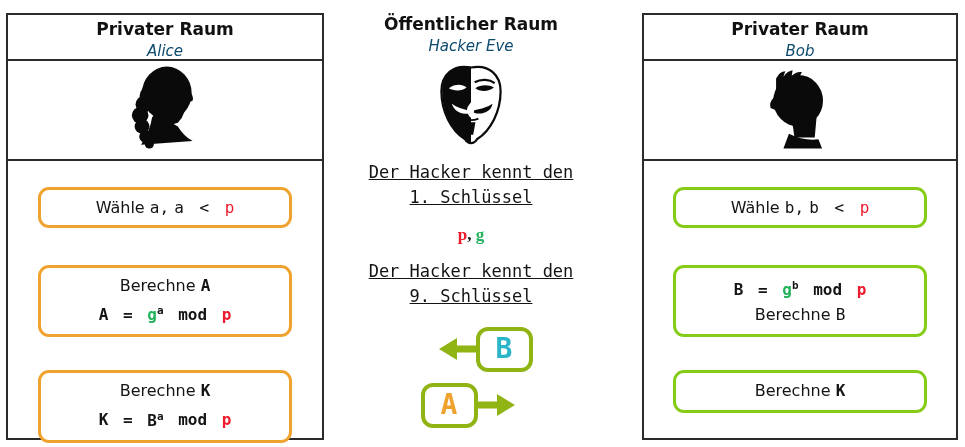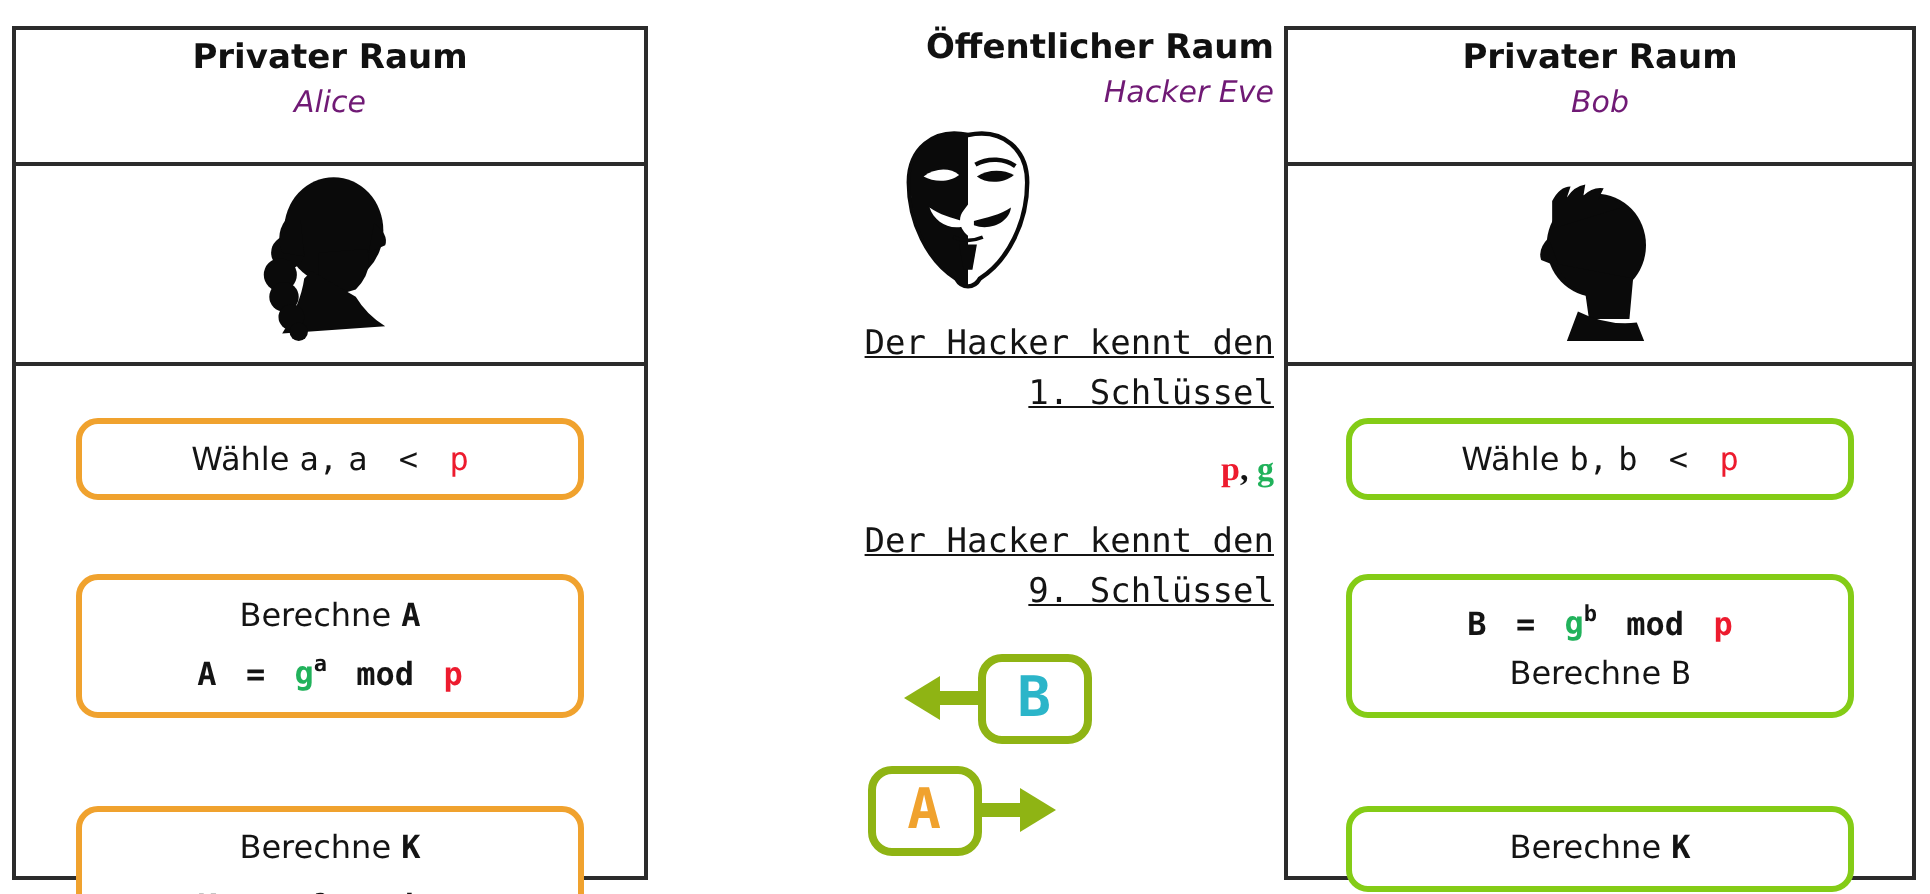--- a/index.html
+++ b/index.html
@@ -3,44 +3,44 @@
 <meta charset="utf-8">
 <style>
   * { margin:0; padding:0; box-sizing:border-box; }
   body { background:#ffffff; font-family:"DejaVu Sans","Liberation Sans",sans-serif; }
   .canvas { position:relative; width:965px; height:447px; background:#fff; overflow:hidden; }
 
   
   .panel { position:absolute; top:13px; height:427px; border:2px solid #2b2b2b; background:#fff; }
   .panel.left  { left:6px;   width:318px; }
   .panel.right { left:642px; width:316px; }
-  .panel-header { height:68px; border-bottom:2px solid #2b2b2b; text-align:center; padding-top:3px; }
+  .panel-header { height:46px; border-bottom:2px solid #2b2b2b; text-align:center; padding-top:3px; }
   .panel-title  { font-size:17px; font-weight:bold; line-height:23px; color:#111; }
-  .panel-sub    { font-size:15px; font-style:italic; line-height:20px; color:#701a75; }
+  .panel-sub    { font-size:15px; font-style:italic; line-height:20px; color:#0c4a6e; }
   .panel-avatar { height:100px; border-bottom:2px solid #2b2b2b; display:flex; align-items:center; justify-content:center; }
   .panel-steps  { display:flex; flex-direction:column; align-items:center; padding-top:26px; }
 
   .step { width:254px; border-radius:11px; background:#fff; text-align:center; padding:5px 4px; }
   .step.orange { border:3px solid #f0a22e; }
   .step.cyan   { border:3px solid #84cc16; }
   .step.one-line { margin-bottom:37px; }
-  .step.two-line { margin-bottom:44px; padding:5px 4px 7px; }
+  .step.two-line { margin-bottom:33px; padding:5px 4px 7px; }
   .step-line { line-height:25px; font-size:16px; color:#141414; white-space:nowrap; }
 
   .sans { font-family:"DejaVu Sans","Liberation Sans",sans-serif; }
   .mono { font-family:"DejaVu Sans Mono","Liberation Mono",monospace; }
   .bold { font-weight:bold; }
   .red   { color:#ed1b2e; }
   .green { color:#21b25b; }
   .eq { font-family:"DejaVu Sans Mono","Liberation Mono",monospace; font-size:16px; word-spacing:5px;font-weight:bold; }
   .eq sup { font-size:11px; }
   .cond { font-family:"DejaVu Sans Mono","Liberation Mono",monospace; word-spacing:6px; }
 
   
-  .middle { position:absolute; left:331px; top:13px; width:306px; text-align:right; }
+  .middle { position:absolute; left:318px; top:13px; width:306px; text-align:center; }
   .mask-wrap { height:88px; margin-top:7px; display:flex; justify-content:center; }
   .fact { font-family:"DejaVu Sans Mono","Liberation Mono",monospace; font-size:17px; line-height:25px; color:#141414;text-decoration:underline; }
   .fact.first { margin-top:9px; }
   .keyline { font-family:Liberation Serif, serif; font-size:17px; font-weight:bold; margin:15px 0 14px; color:#141414; }
 
   .msg-row { display:flex; align-items:center; justify-content:center; height:52px; }
   .msg-row.b { margin-top:14px; margin-left:28px; }
   .msg-row.a { margin-top:4px;  margin-left:-6px; }
   .msg-box { width:57px; height:45px; border:4px solid #8fb414; border-radius:12px; background:#fff;
              display:flex; align-items:center; justify-content:center;

